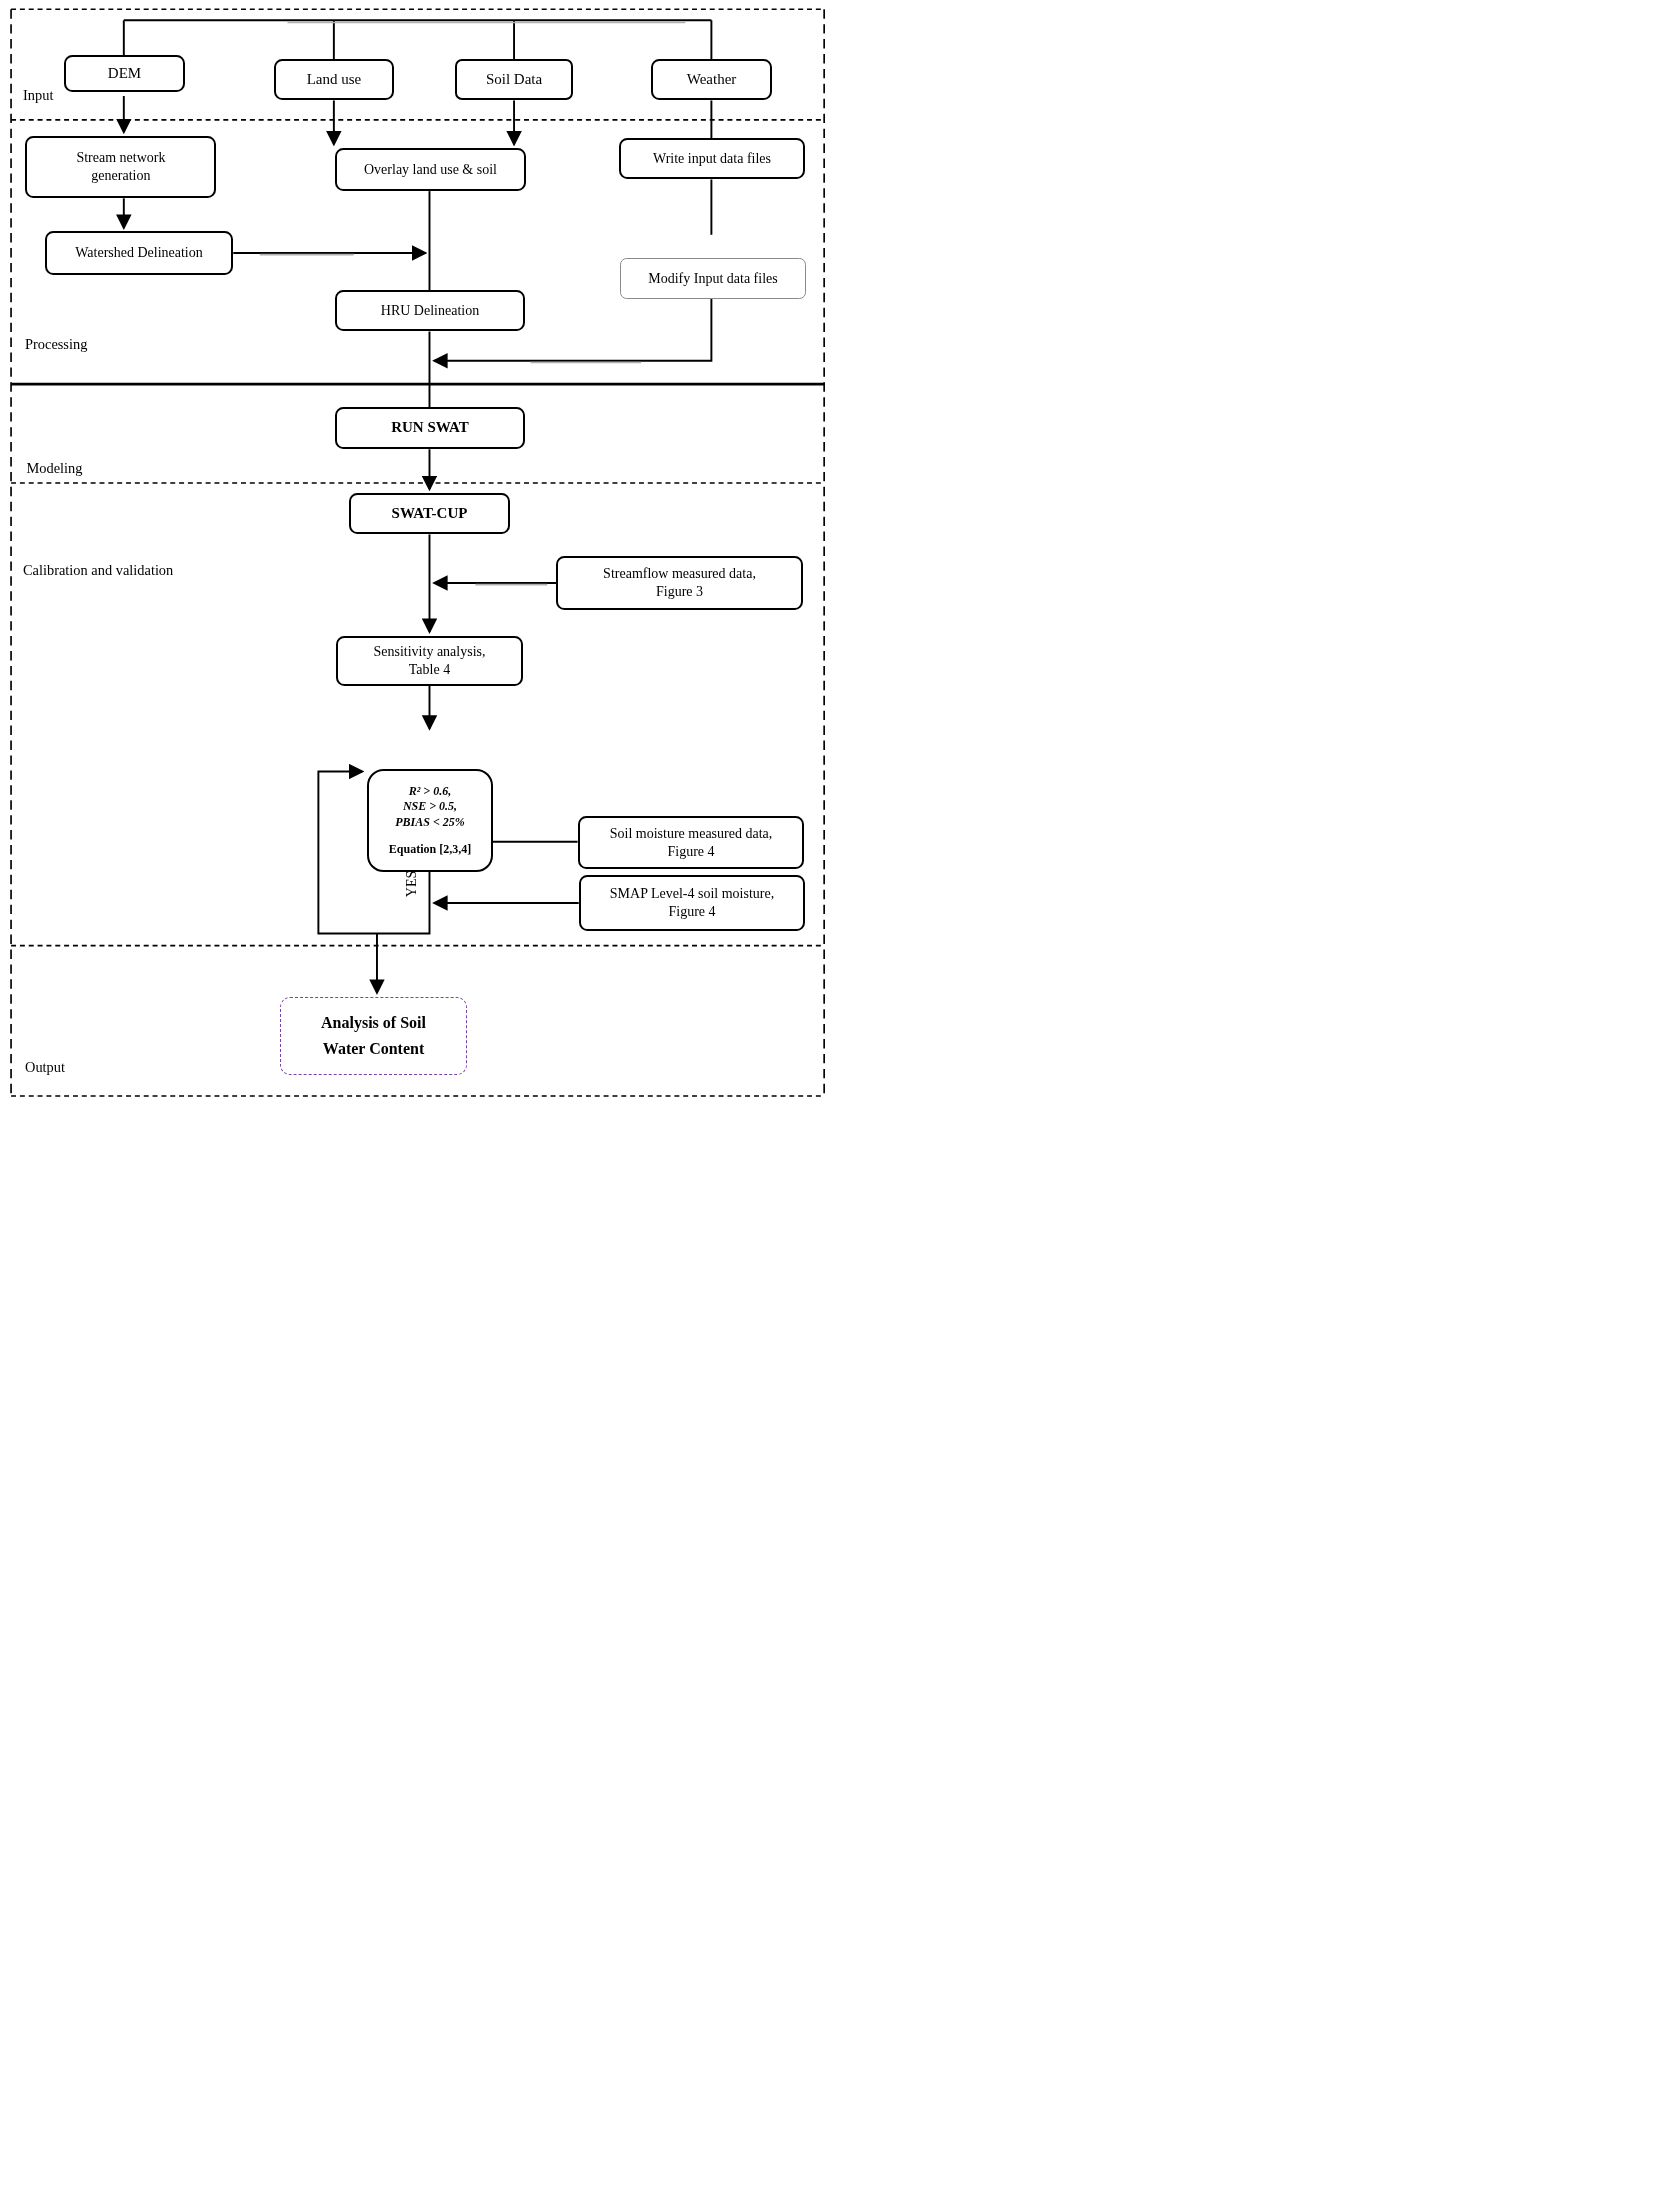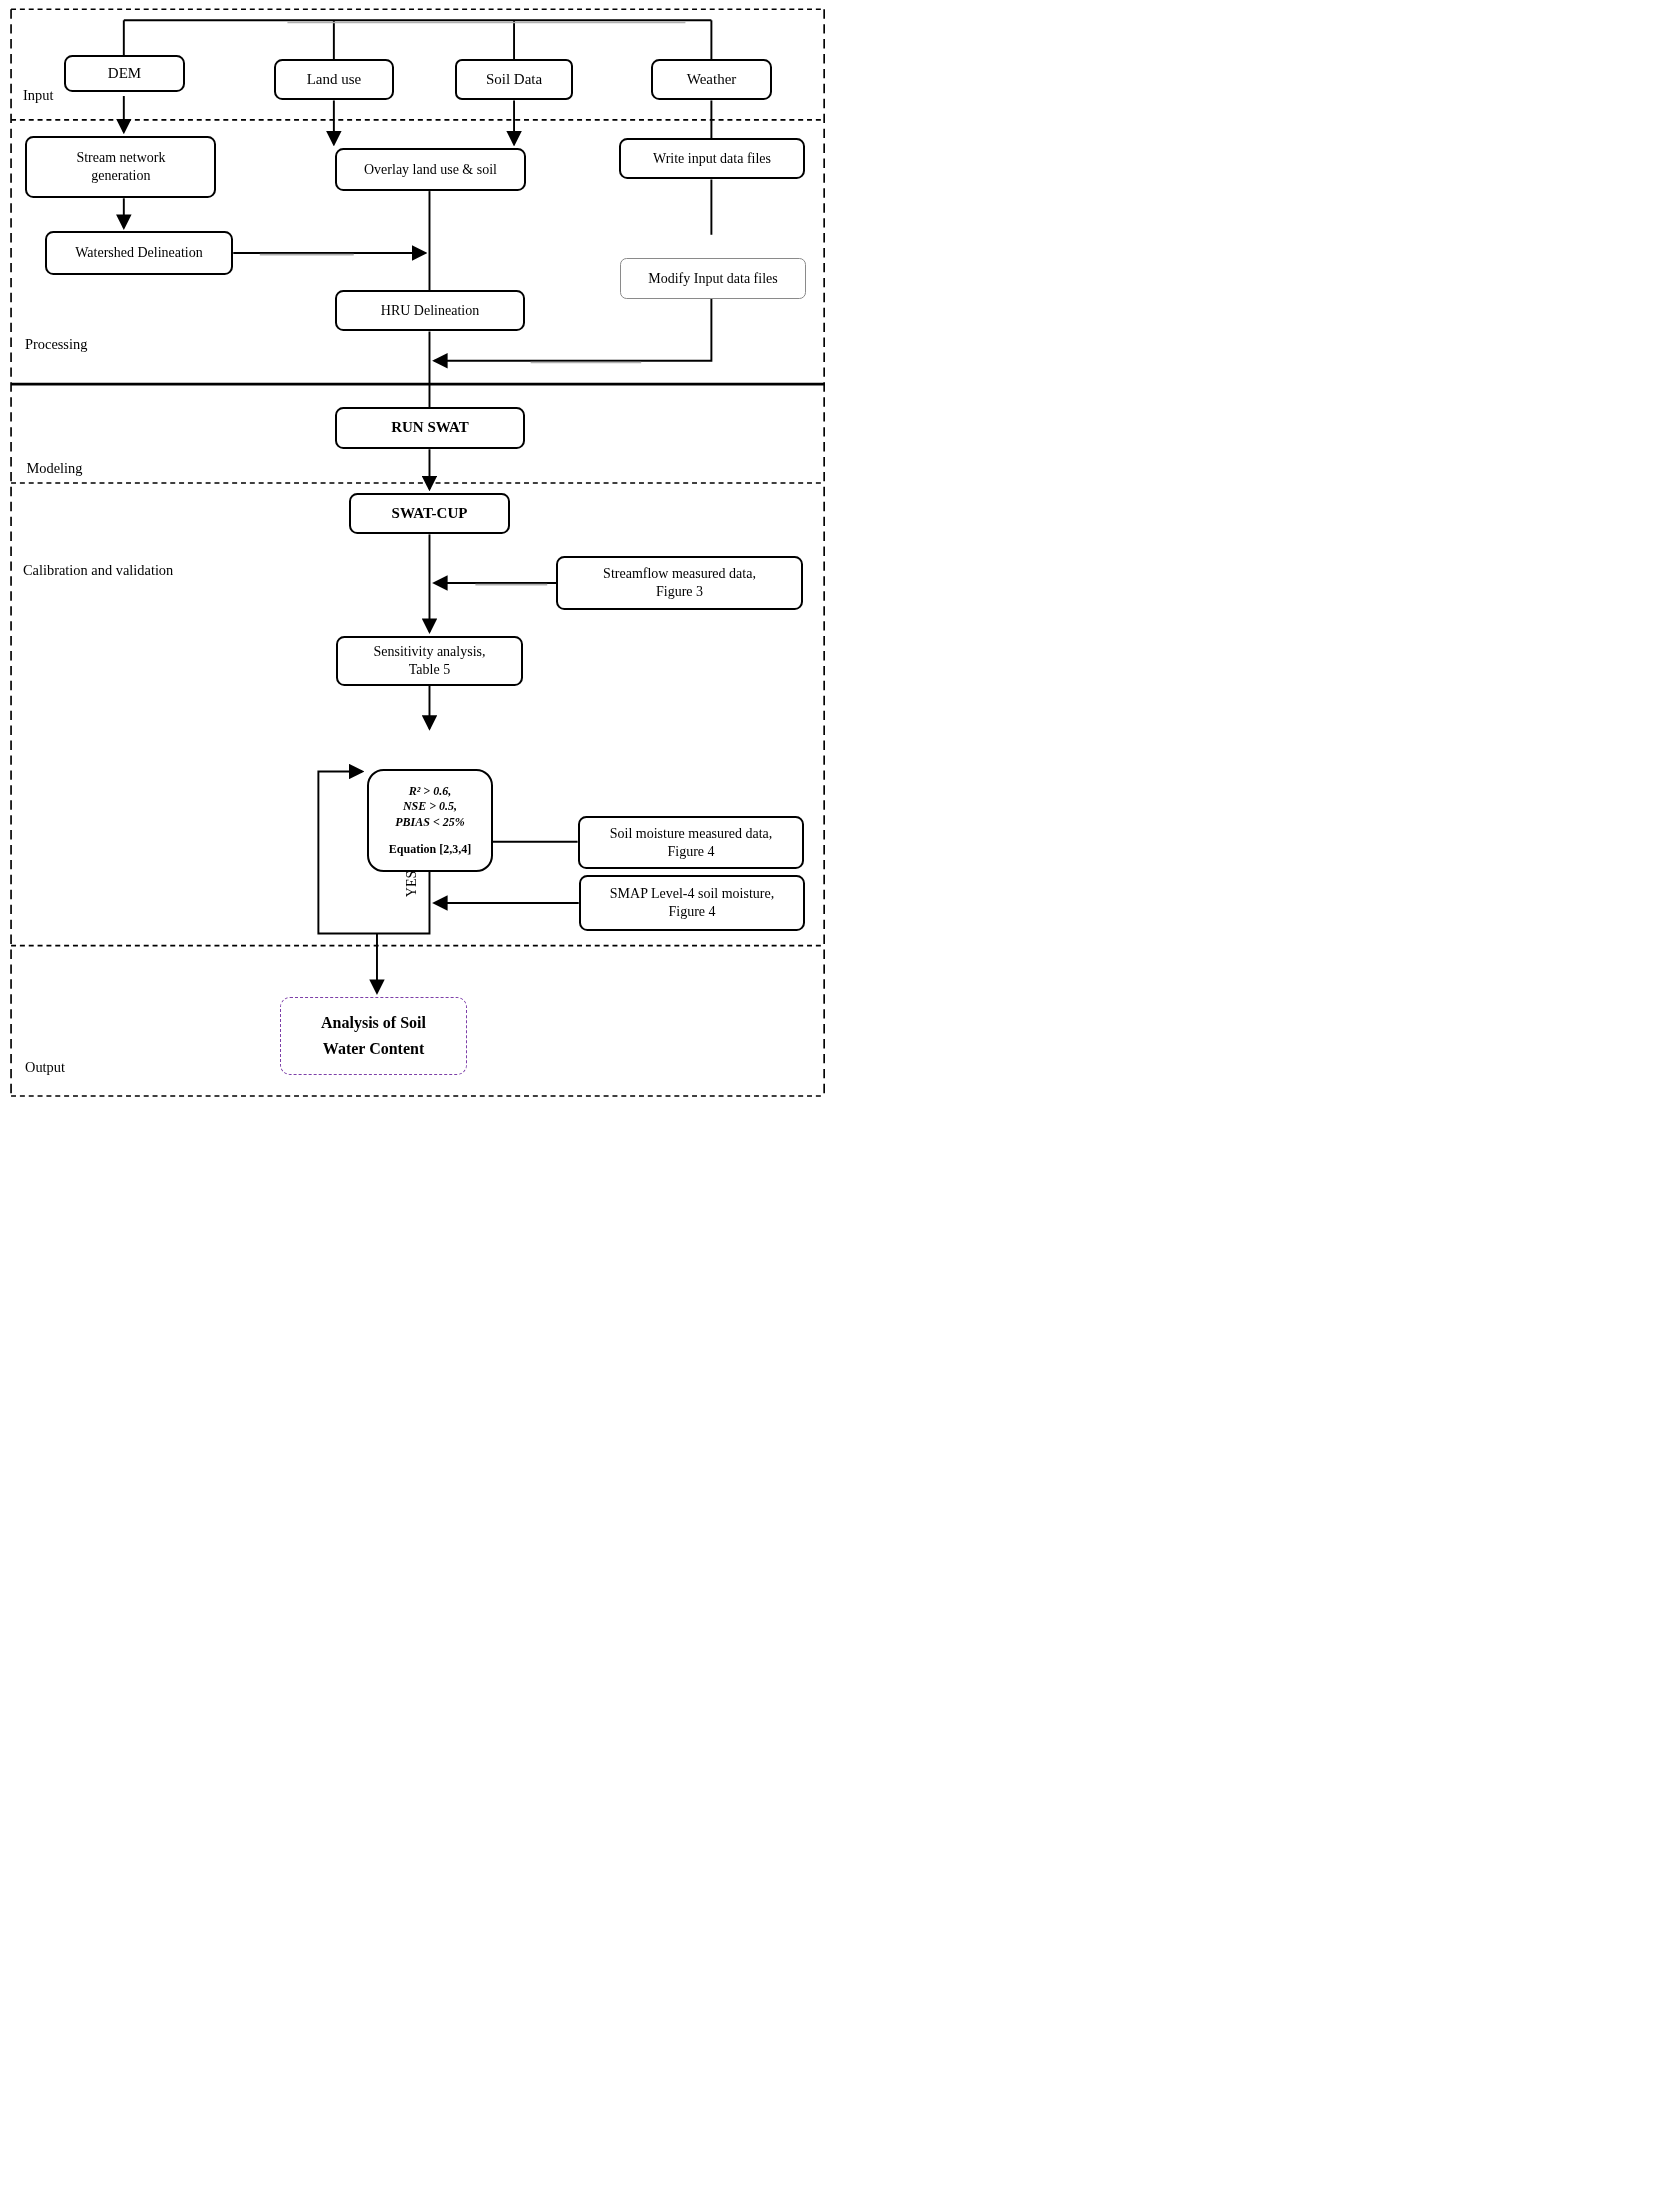--- a/index.html
+++ b/index.html
@@ -153,21 +153,21 @@
   <div class="node fs-top bold" style="left:335px; top:407px; width:190px; height:42px;">RUN SWAT</div>
   <div class="node fs-top bold" style="left:349px; top:493px; width:161px; height:41px;">SWAT-CUP</div>
 
   <div class="node fs-proc" style="left:556px; top:556px; width:247px; height:54px;">
     <span>Streamflow measured data,</span>
     <span>Figure 3</span>
   </div>
 
   <div class="node fs-proc" style="left:336px; top:636px; width:187px; height:50px;">
     <span>Sensitivity analysis,</span>
-    <span>Table 5</span>
+    <span>Table 4</span>
   </div>
 
   <div class="node criteria-box" style="left:367px; top:769px; width:126px; height:103px;">
     <span class="crit">R² &gt; 0.6,</span>
     <span class="crit">NSE &gt; 0.5,</span>
     <span class="crit">PBIAS &lt; 25%</span>
     <span class="eq">Equation [2,3,4]</span>
   </div>
 
   <div class="node fs-proc" style="left:578px; top:816px; width:226px; height:53px;">

